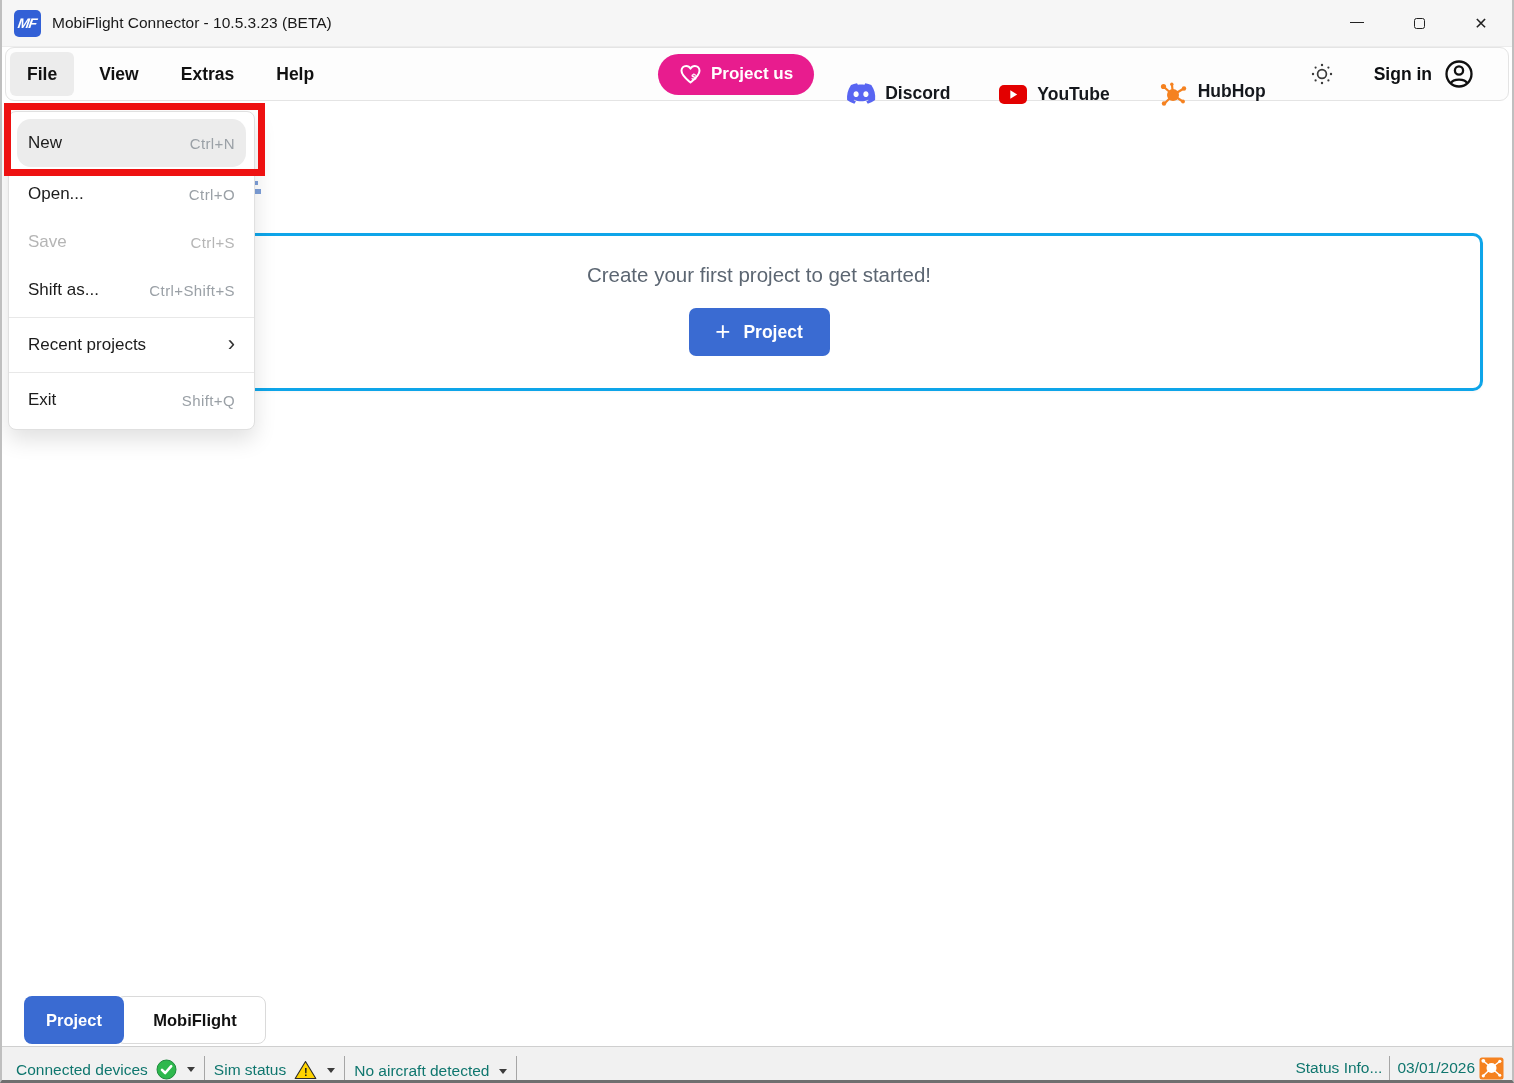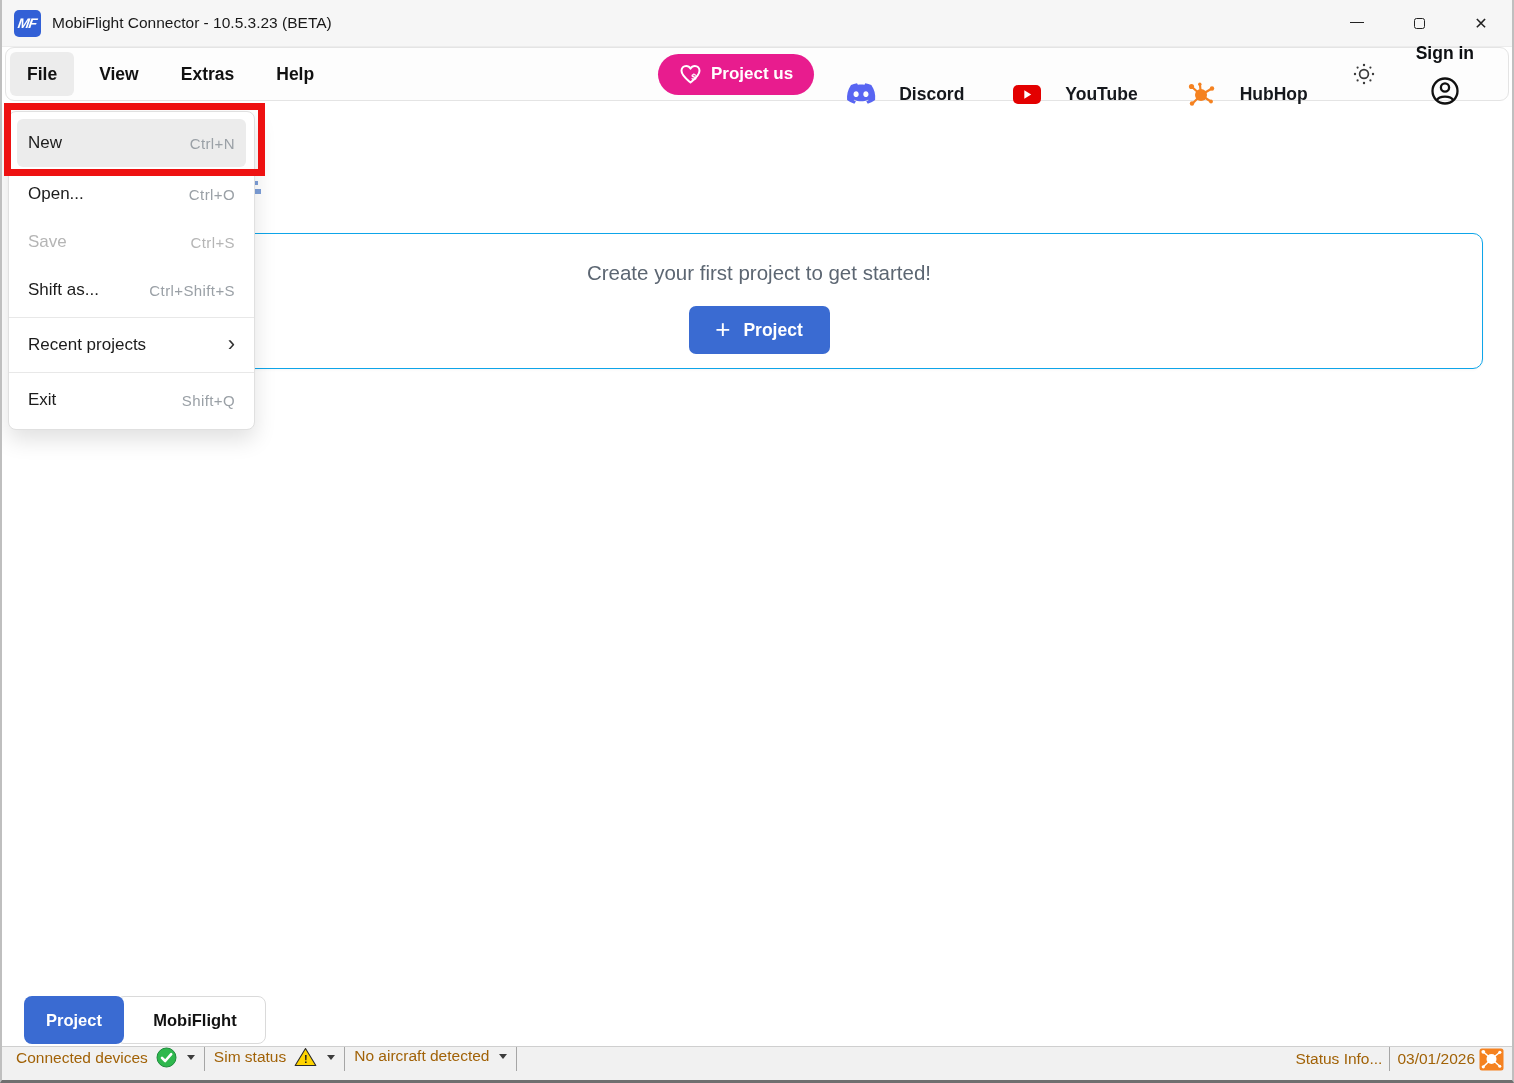--- a/index.html
+++ b/index.html
@@ -24,60 +24,60 @@
   .min-glyph { font-size:14px; margin-top:-4px; }
   
   .menubar { position:absolute; top:47px; left:3px; right:3px; height:54px; background:#fdfdfd;
     border:1px solid #e4e4e4; border-radius:9px; display:flex; align-items:center; padding:0 0 0 4px; z-index:4; }
   .menu-item { height:44px; padding:0 17px; display:flex; align-items:center; font-size:17.5px;
     font-weight:600; color:#111; border-radius:6px; margin-right:8px; }
   .menu-item.active { background:#ececec; }
   .right-cluster { margin-left:auto; display:flex; align-items:center; height:100%; }
   .support-pill { height:41px; padding:0 21px; border-radius:21px; background:#e81c8e; color:#fff;
     font-weight:700; font-size:17px; display:flex; align-items:center; gap:9px; }
-  .tool-link { display:flex; align-items:center; gap:23px; font-weight:700; font-size:17.5px; color:#15181d;margin-top:40px; }
+  .tool-link { display:flex; gap:9px; font-weight:700; font-size:17.5px; color:#15181d;margin-top:40px; }
   .d-discord { margin-left:32px; } .d-youtube { margin-left:48px; } .d-hubhop { margin-left:48px; }
   .sun-wrap { margin-left:44px; display:flex; align-items:center; }
-  .signin { margin-left:40px; display:flex; align-items:center; gap:12px; font-weight:700; font-size:17.5px; color:#0d0f12; margin-right:34px;flex-direction:column; }
-  
-  .card { position:absolute; left:33px; top:233px; width:1448px; height:136px; background:#fff;
-    border:1px solid #0ea5e9; border-radius:10px; box-shadow:0 1px 3px rgba(0,0,0,0.04); z-index:1; }
+  .signin { margin-left:40px; display:flex; align-items:center; gap:12px; font-weight:700; font-size:17.5px; color:#0d0f12; margin-right:34px; }
+  
+  .card { position:absolute; left:33px; top:233px; width:1448px; height:158px; background:#fff;
+    border:3px solid #0ea5e9; border-radius:10px; box-shadow:0 1px 3px rgba(0,0,0,0.04); z-index:1; }
   .empty-text { text-align:center; margin-top:27px; font-size:20.5px; color:#5c6672; }
   .project-btn { width:141px; height:48px; margin:21px auto 0; background:#3a6bd2; border:none;
     border-radius:7px; color:#fff; display:flex; align-items:center; justify-content:center; gap:13px; cursor:pointer; }
   .project-btn .plus { font-size:26px; font-weight:300; line-height:1; margin-top:-3px; }
   .project-btn .lbl { font-size:17.5px; font-weight:700; font-family:"Liberation Sans",sans-serif; }
   
   .file-menu { position:absolute; left:6px; top:111px; width:247px; background:#fff;
     border:1px solid #e0e0e0; border-radius:8px; box-shadow:0 10px 22px rgba(0,0,0,0.12);
     padding:6px 0 5px; z-index:10; }
   .fm-item { height:48px; display:flex; align-items:center; justify-content:space-between;
     padding:12px 19px; font-size:17px; color:#1c1c1c; }
   .fm-item .sc { font-size:15px; color:#9aa0a6; letter-spacing:0.4px; }
-  .fm-item.highlight { background:#ececec; border-radius:6px; margin:1px 8px 3px; padding:0 11px; }
+  .fm-item.highlight { background:#ececec; border-radius:14px; margin:1px 8px 3px; padding:0 11px; }
   .fm-item.disabled, .fm-item.disabled .sc { color:#b5b5b5; }
   .fm-sep { height:1px; background:#e8e8e8; margin:3px 0; }
   .chev { font-size:22px; color:#333; line-height:1; margin-top:-3px; }
   
   .red-box { position:absolute; left:2px; top:103px; width:261px; height:73px;
     border:7px solid #ee1111; z-index:20; pointer-events:none; }
   
   .frag { position:absolute; left:252px; top:181px; width:8px; height:16px; z-index:2; }
   .frag i { display:block; background:#7d9fd9; }
   .frag i:first-child { width:4px; height:4px; margin-bottom:4px; }
   .frag i:last-child { width:7px; height:5px; }
   
   .tabs { position:absolute; left:22px; bottom:36px; display:flex; z-index:3; }
   .tab { height:48px; display:flex; align-items:center; justify-content:center; font-weight:700; font-size:16.5px; }
   .tab-project { width:100px; background:#3a6bd2; color:#fff; border-radius:8px; z-index:2; }
   .tab-community { width:150px; margin-left:-8px; padding-left:8px; background:#fff; color:#111;
     border:1px solid #dadada; border-radius:8px; z-index:1; }
   
   .statusbar { position:absolute; left:0; right:0; bottom:0; height:34px; background:#f1f1f1;
-    border-top:1px solid #cfcfcf; display:flex; align-items:flex-start; padding:0 8px; font-size:15.5px; color:#a16207; }
+    border-top:1px solid #cfcfcf; display:flex; align-items:flex-end; padding:0 8px; font-size:15.5px; color:#0f766e; }
   .seg { display:flex; align-items:center; gap:8px; padding:0 6px; }
   .vsep { width:1px; height:24px; background:#a6a6a6; margin:0 3px; }
   .caret { width:0; height:0; border-left:4.5px solid transparent; border-right:4.5px solid transparent;
     border-top:5px solid #3c3c3c; margin-left:2px; }
   .spacer { flex:1; }
   .sb-right { display:flex; align-items:center; gap:4px; }
   svg { display:block; }
 </style>
 </head>
 <body>

